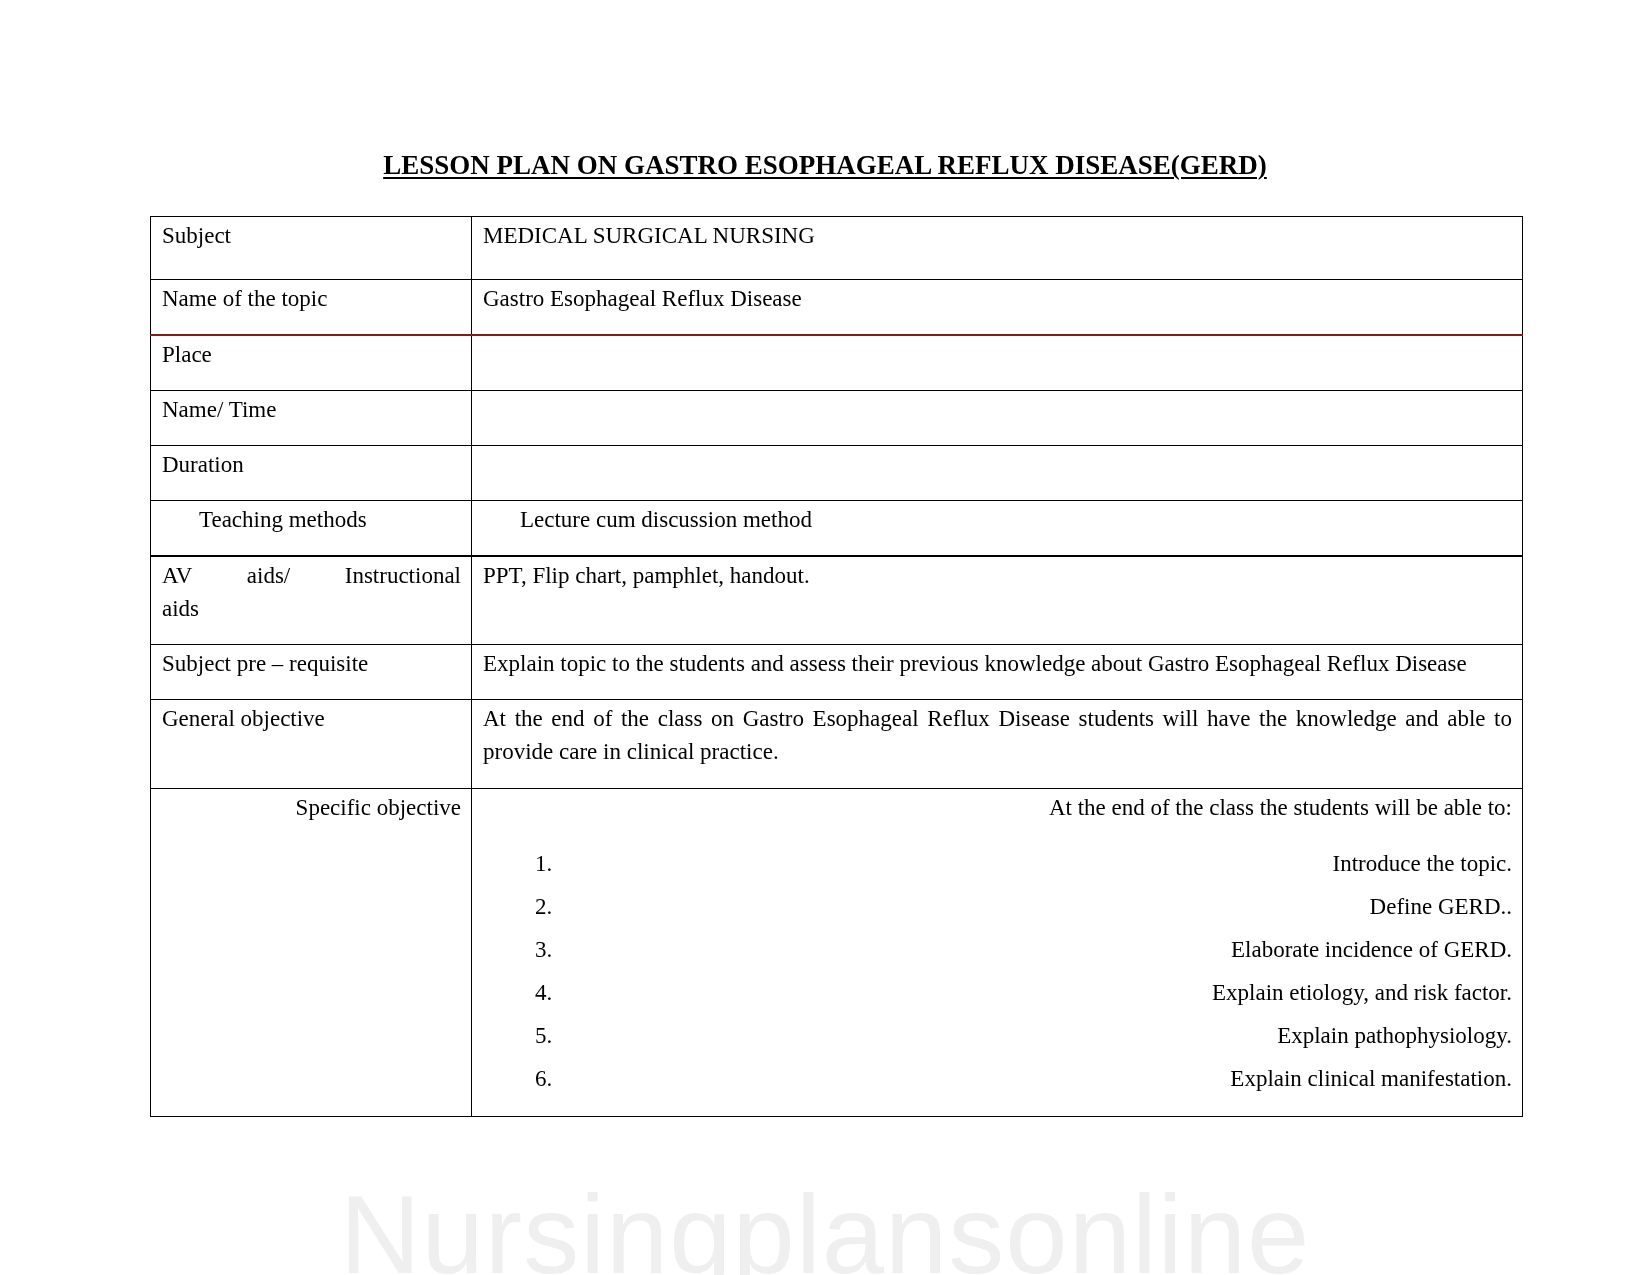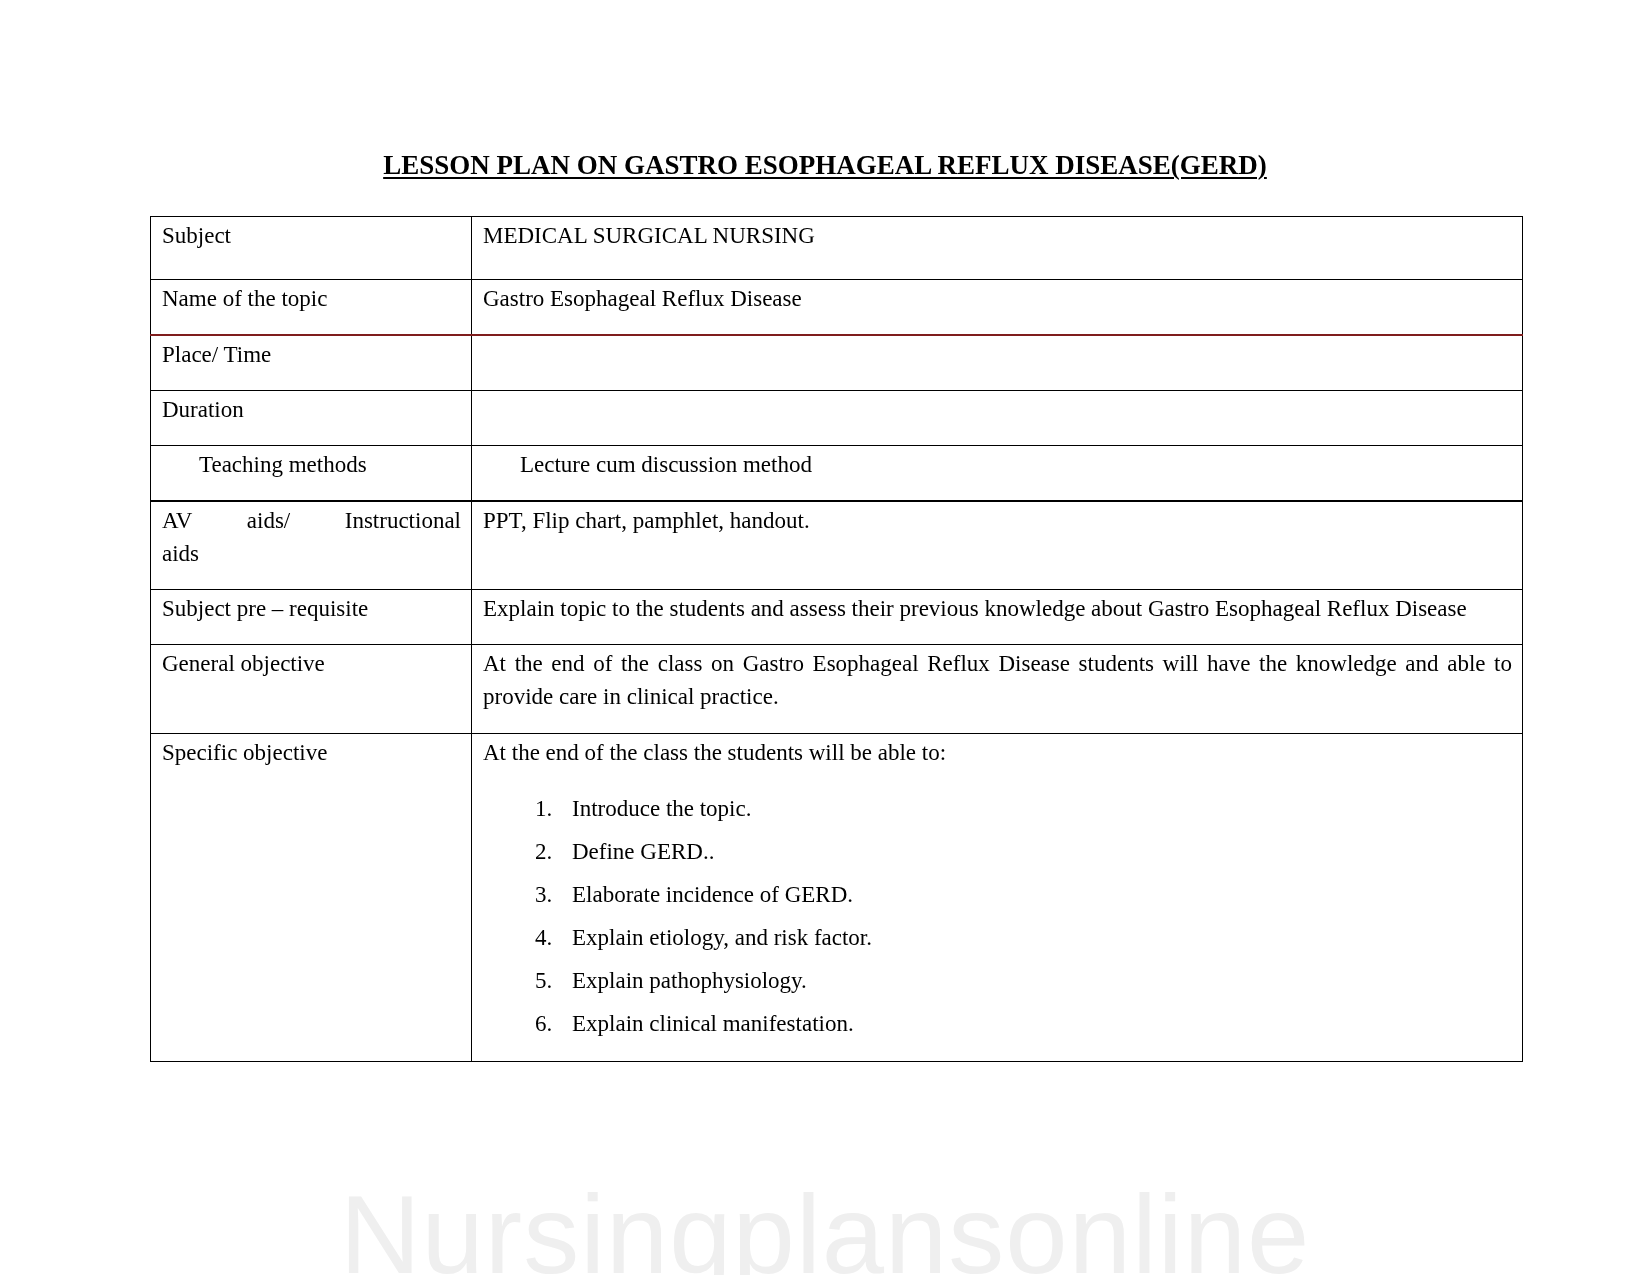--- a/index.html
+++ b/index.html
@@ -15,21 +15,21 @@
     .av-label { display: block; }
     .av-line1 { display: flex; justify-content: space-between; }
     tr.r-subject td { height: 60px; }
     tr.r-topic td { height: 52px; }
     tr.r-topic { border-bottom: 2px solid #7f1d1d; }
     tr.r-place td, tr.r-date td, tr.r-duration td, tr.r-methods td { height: 52px; }
     tr.r-methods td { border-bottom-width: 2px; padding-left: 48px; }
     tr.r-av td { height: 85px; }
     tr.r-prereq td { height: 52px; }
     tr.r-general td { height: 86px; }
-    tr.r-specific td { height: 325px; }
+    tr.r-specific td { height: 325px; text-align: right; }
     ol.objectives { margin: 18px 0 0 0; padding-left: 75px; }
     ol.objectives li { line-height: 43px; padding-left: 14px; }
     .watermark { position: absolute; left: 0; width: 1650px; top: 1170px; text-align: center;
                  font-family: "Liberation Sans", "DejaVu Sans", sans-serif; font-size: 112px;
                  color: #efefef; letter-spacing: 1px; }
   </style>
 </head>
 <body>
 
 <div class="title">LESSON PLAN ON GASTRO ESOPHAGEAL REFLUX DISEASE(GERD)</div>
@@ -37,22 +37,26 @@
 <table class="plan">
   <tbody>
       <tr class="r-subject">
     <td class="label">Subject</td>
     <td>MEDICAL SURGICAL NURSING</td>
   </tr>
   <tr class="r-topic">
     <td class="label">Name of the topic</td>
     <td>Gastro Esophageal Reflux Disease</td>
   </tr>
+  <tr class="r-place">
+    <td class="label">Place</td>
+    <td></td>
+  </tr>
   <tr class="r-date">
-    <td class="label">Place/ Time</td>
+    <td class="label">Name/ Time</td>
     <td></td>
   </tr>
   <tr class="r-duration">
     <td class="label">Duration</td>
     <td></td>
   </tr>
   <tr class="r-methods">
     <td class="label">Teaching methods</td>
     <td>Lecture cum discussion method</td>
   </tr>

